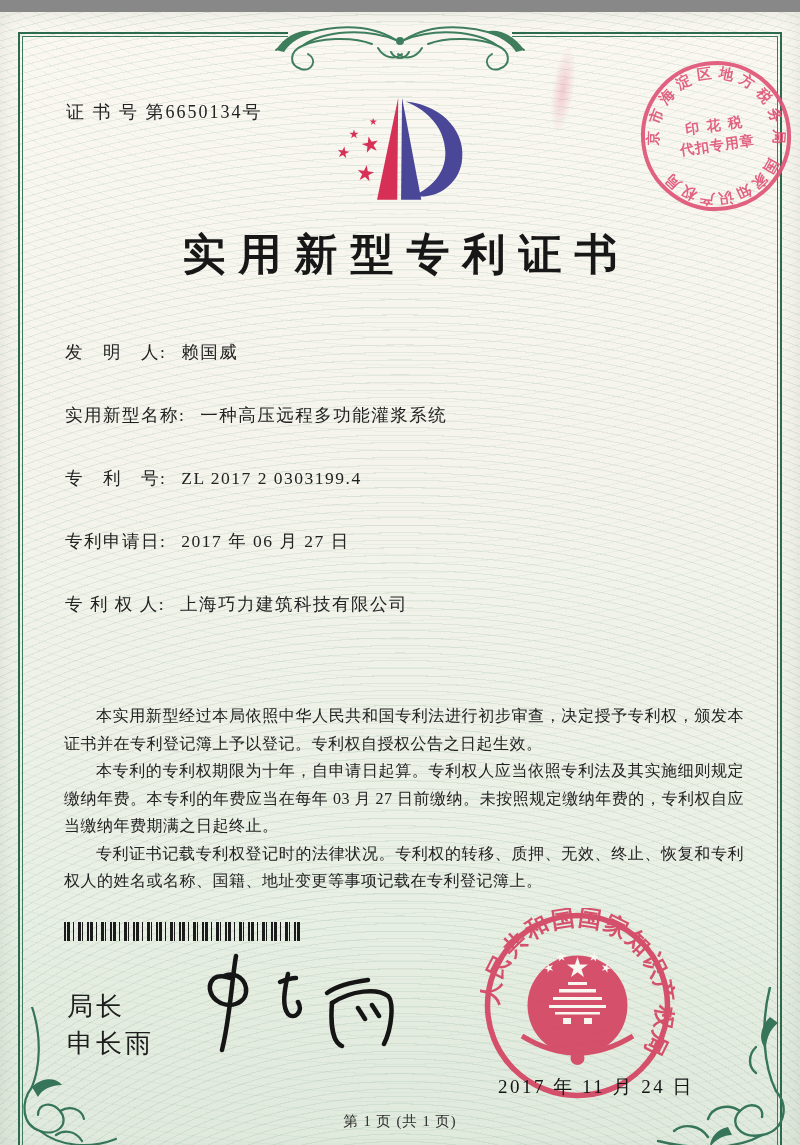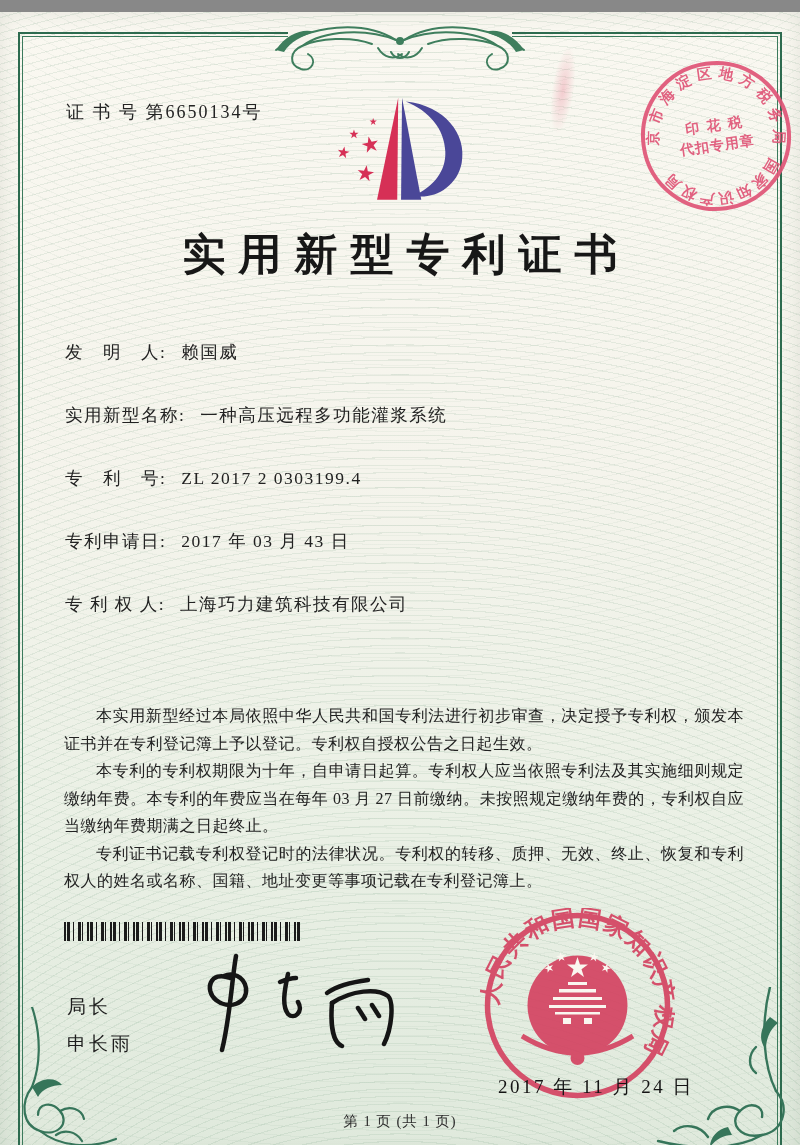--- a/index.html
+++ b/index.html
@@ -59,21 +59,21 @@
 
   .barcode{
     position:absolute;left:64px;top:910px;width:238px;height:19px;
     background:repeating-linear-gradient(90deg,
       #1b1b1b 0 2px, rgba(0,0,0,0) 2px 3px,
       #1b1b1b 3px 6px, rgba(0,0,0,0) 6px 9px,
       #1b1b1b 9px 10px, rgba(0,0,0,0) 10px 14px,
       #1b1b1b 14px 17px, rgba(0,0,0,0) 17px 18px,
       #1b1b1b 18px 19px, rgba(0,0,0,0) 19px 23px);
   }
-  .officer{position:absolute;left:67px;top:976px;font-size:19px;letter-spacing:3px;line-height:37px;color:#1d1d1d;}
+  .officer{position:absolute;left:67px;top:976px;font-size:26px;letter-spacing:3px;line-height:37px;color:#1d1d1d;}
   .signature{position:absolute;left:192px;top:936px;}
   .big-seal{position:absolute;left:480px;top:896px;}
   .seal-date{
     position:absolute;left:498px;top:1062px;
     font-size:19px;letter-spacing:2.5px;color:#141414;z-index:4;
   }
   .tax-stamp{position:absolute;left:636px;top:44px;z-index:2;}
   .footer{
     position:absolute;left:0;right:0;top:1100px;
     text-align:center;font-size:14.5px;letter-spacing:1px;color:#2c2c2c;
@@ -182,21 +182,21 @@
       <div class="field-row">
         <span class="f-label">实用新型名称:</span>
         <span class="f-value">一种高压远程多功能灌浆系统</span>
       </div>
       <div class="field-row">
         <span class="f-label">专　利　号:</span>
         <span class="f-value">ZL 2017 2 0303199.4</span>
       </div>
       <div class="field-row">
         <span class="f-label">专利申请日:</span>
-        <span class="f-value">2017 年 03 月 43 日</span>
+        <span class="f-value">2017 年 06 月 27 日</span>
       </div>
       <div class="field-row">
         <span class="f-label">专 利 权 人:</span>
         <span class="f-value">上海巧力建筑科技有限公司</span>
       </div>
     </div>
 
     <div class="paras">
       <p>本实用新型经过本局依照中华人民共和国专利法进行初步审查，决定授予专利权，颁发本证书并在专利登记簿上予以登记。专利权自授权公告之日起生效。</p>
       <p>本专利的专利权期限为十年，自申请日起算。专利权人应当依照专利法及其实施细则规定缴纳年费。本专利的年费应当在每年 03 月 27 日前缴纳。未按照规定缴纳年费的，专利权自应当缴纳年费期满之日起终止。</p>

